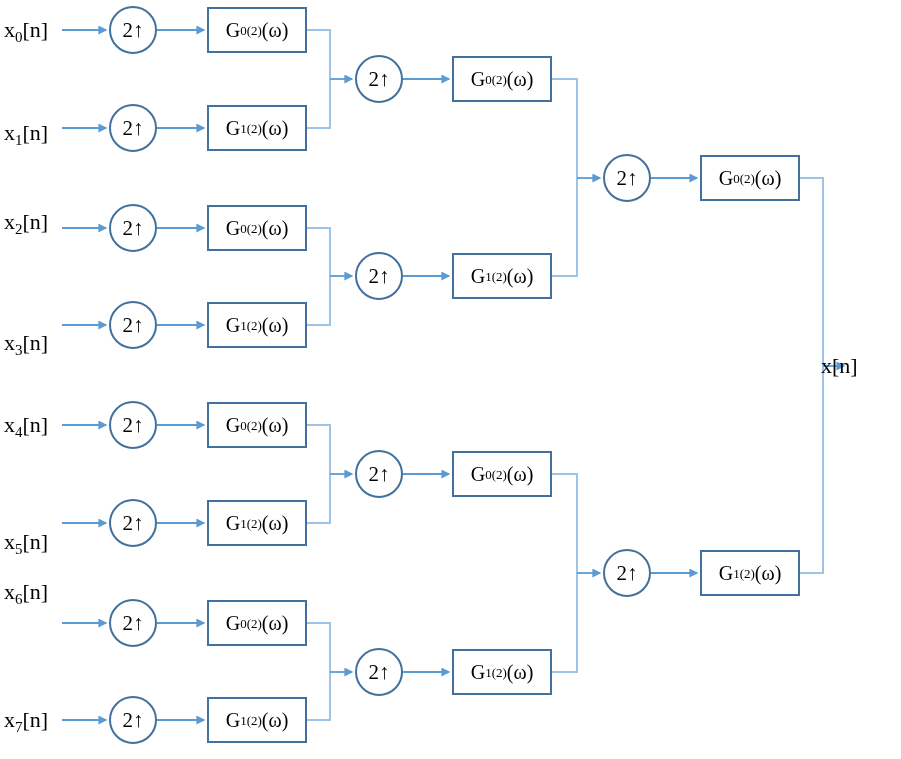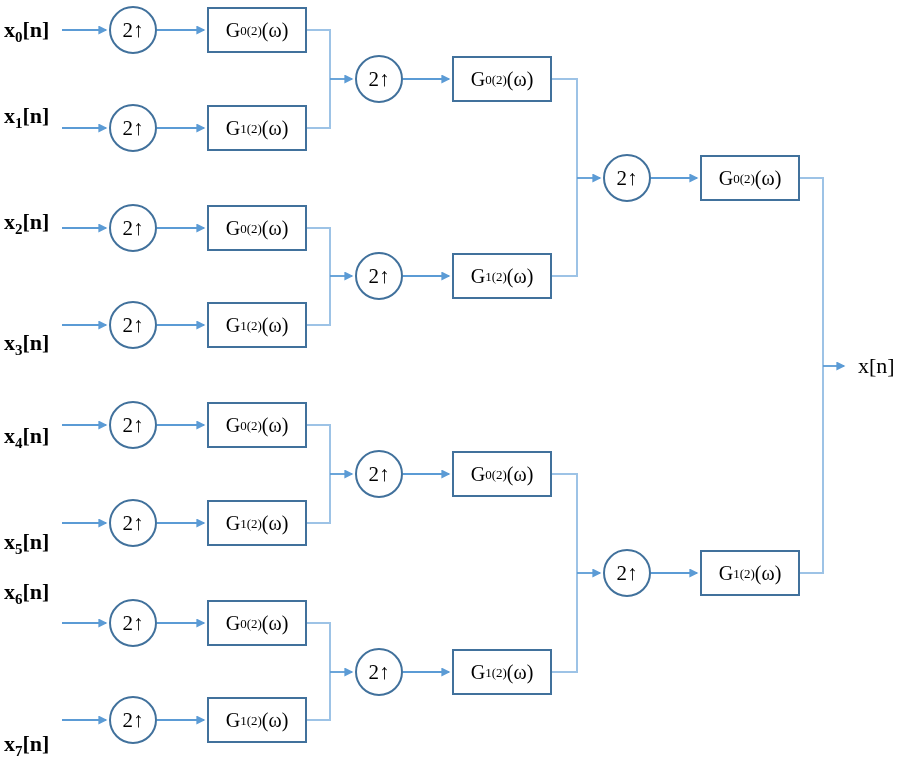--- a/index.html
+++ b/index.html
@@ -29,21 +29,21 @@
     position:absolute;width:100px;height:46px;box-sizing:border-box;
     border:2px solid var(--node-stroke);background:var(--bg);
     display:flex;align-items:center;justify-content:center;
     font-size:20px;line-height:1;white-space:nowrap;
   }
   .fbox sub{font-size:13px;vertical-align:-4px;}
   .fbox sup{font-size:13px;vertical-align:6px;}
   .inlabel,.outlabel{
     position:absolute;height:32px;line-height:32px;font-size:22px;white-space:nowrap;
   }
-  .inlabel{left:4px;font-weight:bold;}
+  .inlabel{left:4px;}
   .inlabel sub,.outlabel sub{font-size:15px;vertical-align:-5px;}
 </style>
 </head>
 <body>
 
 <div class="canvas">
 
   <svg class="wires" width="901" height="759" viewBox="0 0 901 759" aria-hidden="true">
     <defs>
       <marker id="ah" viewBox="0 0 10 10" refX="8.5" refY="5" markerUnits="userSpaceOnUse" markerWidth="10" markerHeight="9" orient="auto">
@@ -111,27 +111,27 @@
     <g>
       <line class="arrowline" x1="651" y1="178" x2="697" y2="178" marker-end="url(#ah)"></line>
       <line class="arrowline" x1="651" y1="573" x2="697" y2="573" marker-end="url(#ah)"></line>
     </g>
     <g>
       <line class="arrowline" x1="823" y1="366" x2="844" y2="366" marker-end="url(#ah)"></line>
     </g>
   </svg>
 
   <div class="inlabel" style="top:14px"><span>x</span><sub>0</sub><span>[n]</span></div>
-  <div class="inlabel" style="top:100px"><span>x</span><sub>1</sub><span>[n]</span></div>
+  <div class="inlabel" style="top:117px"><span>x</span><sub>1</sub><span>[n]</span></div>
   <div class="inlabel" style="top:206px"><span>x</span><sub>2</sub><span>[n]</span></div>
   <div class="inlabel" style="top:327px"><span>x</span><sub>3</sub><span>[n]</span></div>
-  <div class="inlabel" style="top:420px"><span>x</span><sub>4</sub><span>[n]</span></div>
+  <div class="inlabel" style="top:409px"><span>x</span><sub>4</sub><span>[n]</span></div>
   <div class="inlabel" style="top:526px"><span>x</span><sub>5</sub><span>[n]</span></div>
   <div class="inlabel" style="top:576px"><span>x</span><sub>6</sub><span>[n]</span></div>
-  <div class="inlabel" style="top:728px"><span>x</span><sub>7</sub><span>[n]</span></div>
+  <div class="inlabel" style="top:704px"><span>x</span><sub>7</sub><span>[n]</span></div>
 
   <div class="circ" style="left:109px;top:6px">
       <span>2↑</span>
     </div>
   <div class="circ" style="left:109px;top:104px">
       <span>2↑</span>
     </div>
   <div class="circ" style="left:109px;top:204px">
       <span>2↑</span>
     </div>
@@ -251,15 +251,15 @@
       <sup>(2)</sup>
       <span>(ω)</span>
     </div>
   <div class="fbox" style="left:700px;top:550px">
       <span>G</span>
       <sub>1</sub>
       <sup>(2)</sup>
       <span>(ω)</span>
     </div>
 
-  <div class="outlabel" style="left:858px;top:350px"><span>x</span><span>[n]</span></div>
+  <div class="outlabel" style="left:821px;top:350px"><span>x</span><span>[n]</span></div>
 
 </div>
 
 </body></html>

